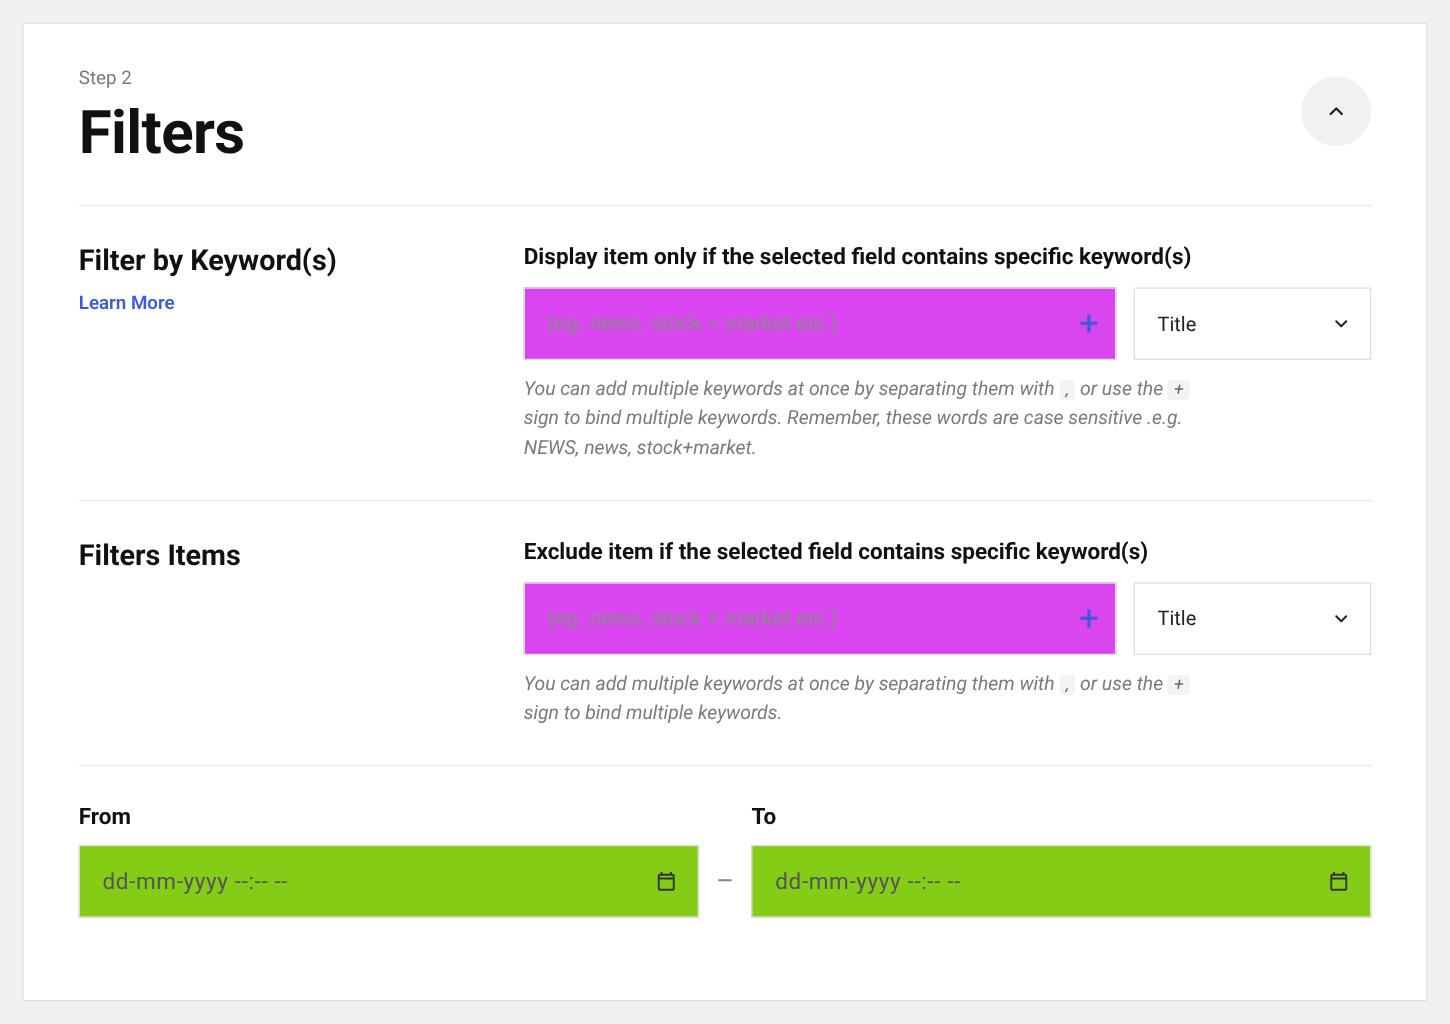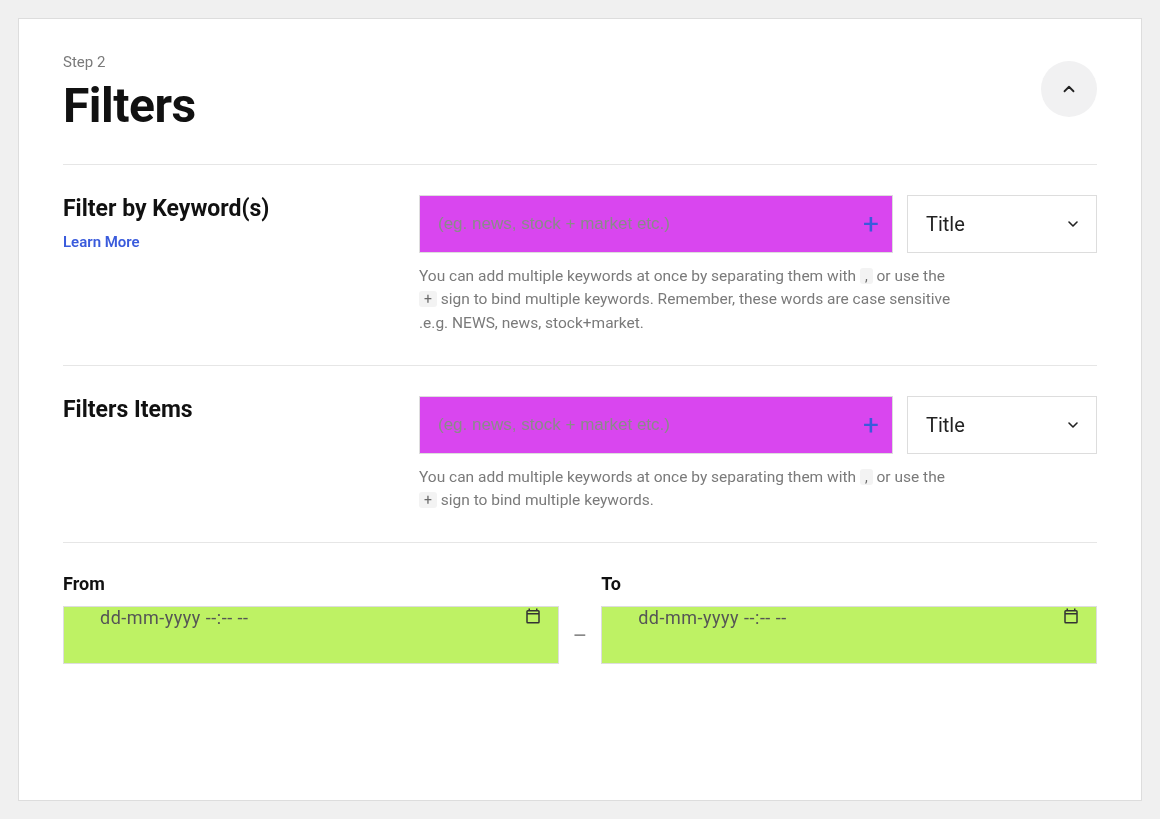--- a/index.html
+++ b/index.html
@@ -129,41 +129,42 @@
   .select-wrap {
     position: relative;
     width: 190px;
     flex-shrink: 0;
   }
   .select {
     width: 100%;
     height: 58px;
     border: 1px solid #ddd;
     background: #fff;
-    font-size: 20px;
+    font-size: 16px;
     color: #222;
     padding: 0 40px 0 18px;
     appearance: none;
     cursor: pointer;
     outline: none;
     display: flex;
     align-items: center;
   }
   .select-arrow {
     position: absolute;
     right: 16px;
     top: 50%;
     transform: translateY(-50%);
     pointer-events: none;
   }
   .help-text {
     font-size: 15.5px;
     color: #7a7a7a;
     line-height: 1.5;
     max-width: 540px;
+    font-style: italic;
   }
   .kbd {
     background: #f3f3f3;
     border-radius: 3px;
     padding: 0 5px;
     color: #6a6a6a;
     font-size: 14px;
   }
   .date-row {
     display: flex;
@@ -178,26 +179,26 @@
   .date-label {
     font-size: 18px;
     font-weight: 700;
     color: #111;
     margin-bottom: 12px;
   }
   .date-input {
     width: 100%;
     height: 58px;
     border: 1px solid #ddd;
-    background: #bef264;
+    background: #84cc16;
     font-size: 18px;
     color: #555;
-    padding: 0 16px 0 36px;
-    display: flex;
-    align-items: flex-start;
+    padding: 0 16px 0 18px;
+    display: flex;
+    align-items: center;
     justify-content: space-between;
     cursor: pointer;
   }
   .date-placeholder { color: #555; letter-spacing: 0.5px; }
   .date-sep {
     font-size: 22px;
     color: #888;
     padding-bottom: 16px;
   }
   svg { display: block; }
@@ -221,20 +222,21 @@
         </span>
       </div>
     </div>
 
     <div class="section">
       <div class="section-left">
         <h3 class="section-title">Filter by Keyword(s)</h3>
         <span class="learn-more">Learn More</span>
       </div>
       <div class="section-right">
+        <div class="sub-heading">Display item only if the selected field contains specific keyword(s)</div>
         <div class="row">
           <div class="input-wrap">
             <input class="text-input" type="text" placeholder="(eg. news, stock + market etc.)" style="">
             <span class="plus-btn">
               <span>+</span>
             </span>
           </div>
           <div class="select-wrap">
             <div class="select">
               <span>Title</span>
@@ -250,20 +252,21 @@
           <span>You can add multiple keywords at once by separating them with </span><span class="kbd">,</span><span> or use the </span><span class="kbd">+</span><span> sign to bind multiple keywords. Remember, these words are case sensitive .e.g. NEWS, news, stock+market.</span>
         </div>
       </div>
     </div>
 
     <div class="section">
       <div class="section-left">
         <h3 class="section-title">Filters Items</h3>
       </div>
       <div class="section-right">
+        <div class="sub-heading">Exclude item if the selected field contains specific keyword(s)</div>
         <div class="row">
           <div class="input-wrap">
             <input class="text-input" type="text" placeholder="(eg. news, stock + market etc.)" style="">
             <span class="plus-btn">
               <span>+</span>
             </span>
           </div>
           <div class="select-wrap">
             <div class="select">
               <span>Title</span>

